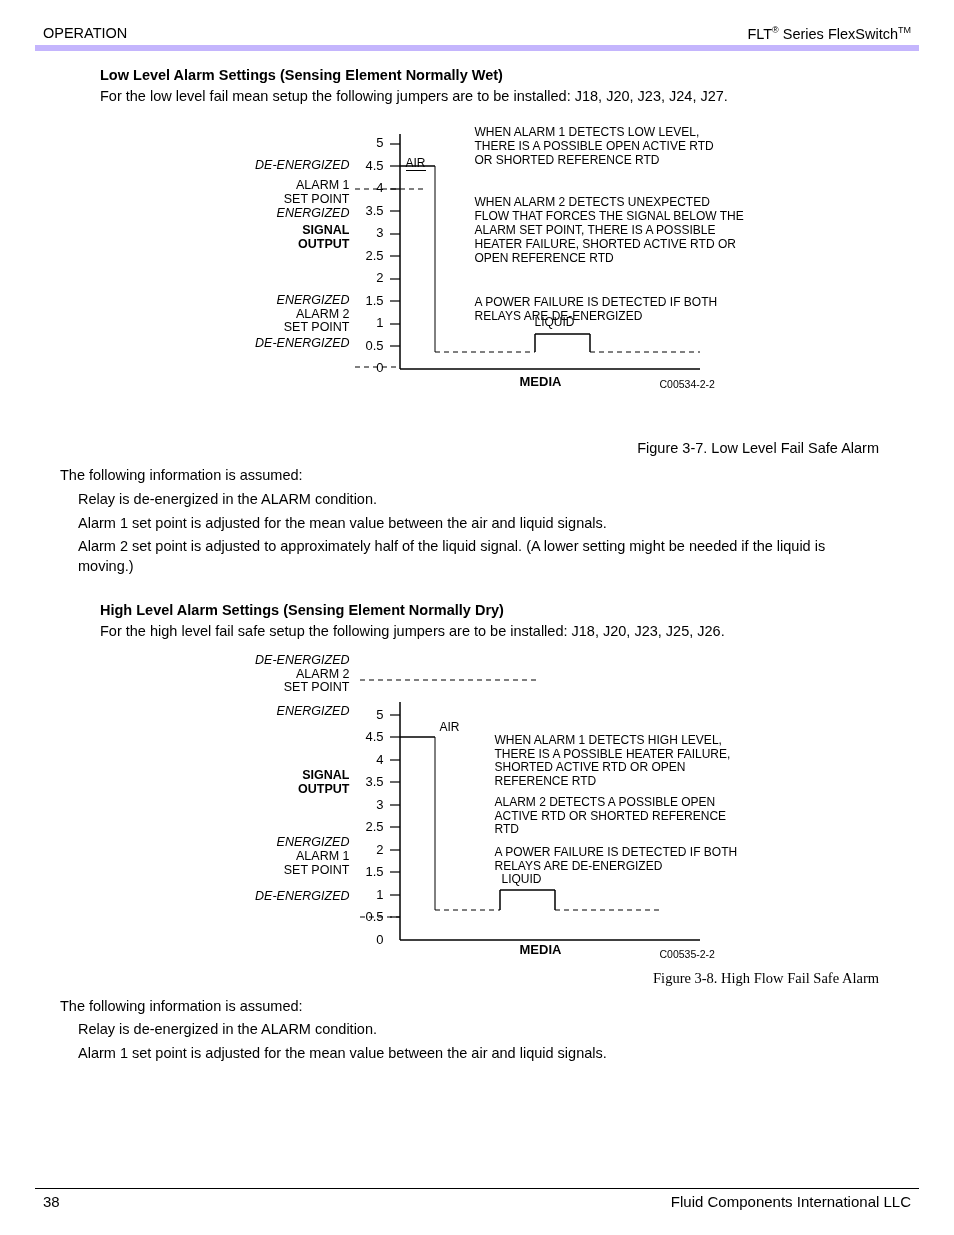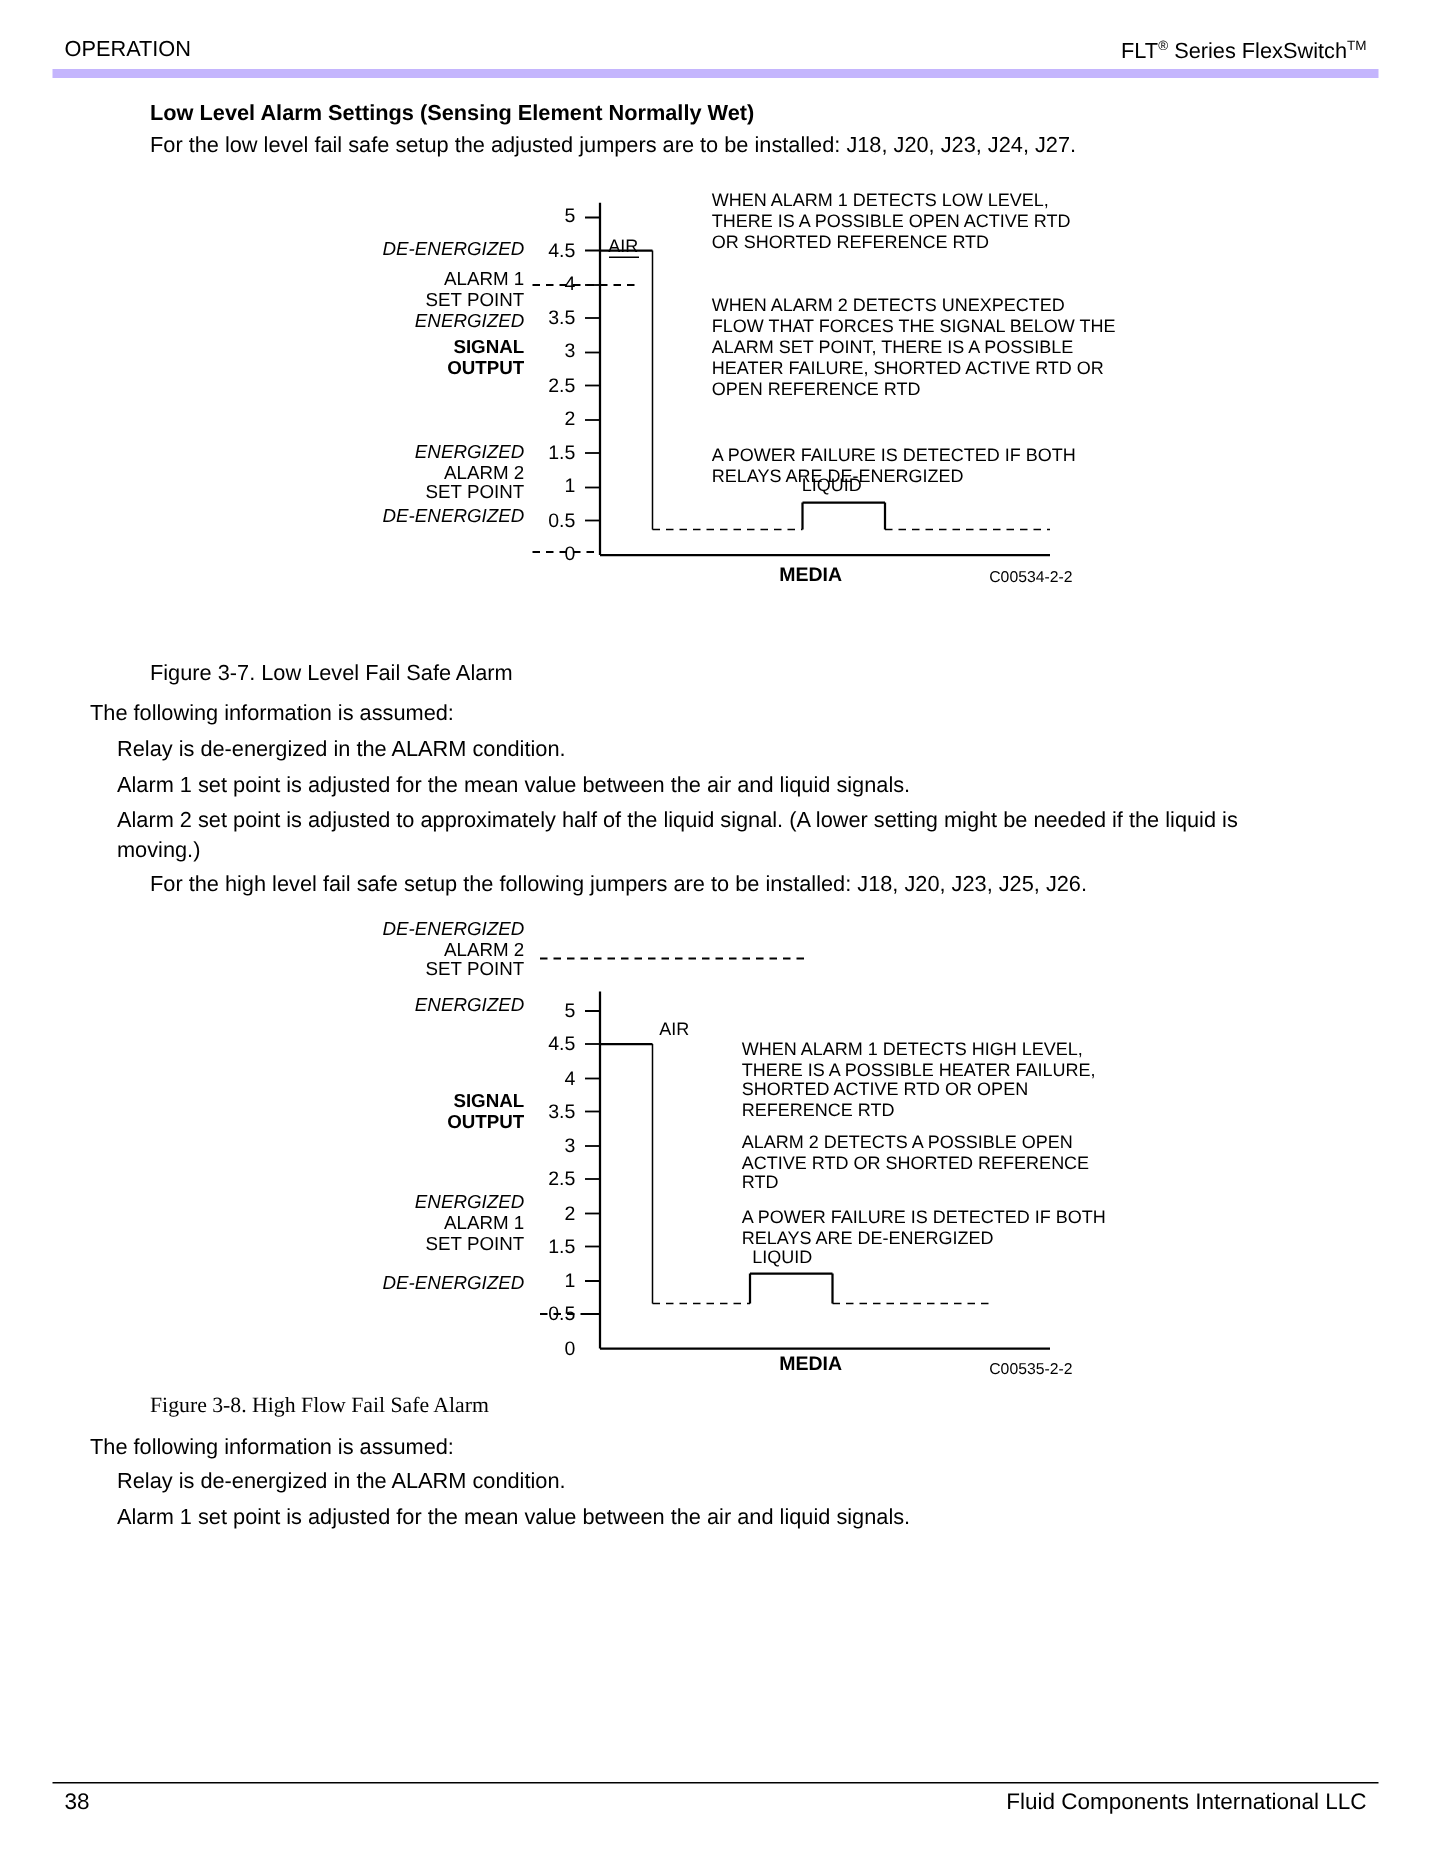--- a/index.html
+++ b/index.html
@@ -20,21 +20,21 @@
     display: flex;
     justify-content: space-between;
     border-bottom: 6px solid #c4b5fd;
     padding: 0 8px 3px 8px;
     font-size: 14.5px;
   }
   .hdr .right sup { font-size: 9px; }
   .content { padding: 10px 40px 0 65px; font-size: 14.5px; }
   .sec-title { font-weight: bold; margin-top: 6px; }
   .para { margin-top: 4px; line-height: 1.35; }
-  .fig-caption { text-align: left; font-size: 14.5px; margin-top: 6px; }
+  .fig-caption { text-align: right; font-size: 14.5px; margin-top: 6px; }
   .ftr {
     position: absolute; left: 0; right: 0; bottom: 0;
     border-top: 1px solid #000;
     display: flex; justify-content: space-between;
     padding: 4px 8px 0 8px; font-size: 15px;
   }
   
   .diagram { position: relative; margin: 28px auto 0 auto; }
   .d1 { width: 500px; height: 300px; }
   .d2 { width: 500px; height: 300px; }
@@ -54,21 +54,21 @@
   <div class="hdr">
     <div>OPERATION</div>
     <div class="right">
       <span>FLT</span><sup>®</sup><span> Series FlexSwitch</span><sup>TM</sup>
     </div>
   </div>
 
   <div class="content">
 
     <div class="sec-title">Low Level Alarm Settings  (Sensing Element Normally Wet)</div>
-    <div class="para">For the low level fail safe setup the adjusted jumpers are to be installed:  J18, J20, J23, J24, J27.</div>
+    <div class="para">For the low level fail mean setup the following jumpers are to be installed:  J18, J20, J23, J24, J27.</div>
 
     <div class="diagram d1">
 
       <div class="leftcol" style="left:-10px; top:25px; width:120px;">
         <div class="italic">DE-ENERGIZED</div>
         <div style="height:6px"></div>
         <div>ALARM 1</div>
         <div>SET POINT</div>
         <div class="italic">ENERGIZED</div>
         <div style="height:4px"></div>
@@ -136,20 +136,21 @@
       <div class="notes" style="left:235px; top:38px; width:270px;">WHEN ALARM 2 DETECTS UNEXPECTED FLOW THAT FORCES THE SIGNAL BELOW THE ALARM SET POINT, THERE IS A POSSIBLE HEATER FAILURE, SHORTED ACTIVE RTD OR OPEN REFERENCE RTD</div>
       <div class="notes" style="left:235px; top:138px; width:255px;">A POWER FAILURE IS DETECTED IF BOTH RELAYS ARE DE-ENERGIZED</div>
     </div>
     <div class="fig-caption">Figure 3-7.  Low Level Fail Safe Alarm</div>
 
     <div class="para" style="margin-top:10px; margin-left:-40px;">The following information is assumed:</div>
     <div class="para" style="margin-left:-22px;">Relay is de-energized in the ALARM condition.</div>
     <div class="para" style="margin-left:-22px;">Alarm 1 set point  is adjusted for the mean value between the air and liquid signals.</div>
     <div class="para" style="margin-left:-22px;">Alarm 2 set point  is adjusted to approximately half of the liquid signal.  (A lower setting might be needed if the liquid is moving.)</div>
 
+    <div class="sec-title" style="margin-top:26px;">High Level Alarm Settings  (Sensing Element Normally Dry)</div>
     <div class="para">For the high level fail safe setup the following jumpers are to be installed:  J18, J20, J23, J25, J26.</div>
 
     <div class="diagram d2" style="margin-top:20px;">
       <div class="leftcol" style="left:-10px; top:-8px; width:120px;">
         <div class="italic">DE-ENERGIZED</div>
         <div>ALARM 2</div>
         <div>SET POINT</div>
         <div style="height:10px"></div>
         <div class="italic">ENERGIZED</div>
         <div style="height:50px"></div>

